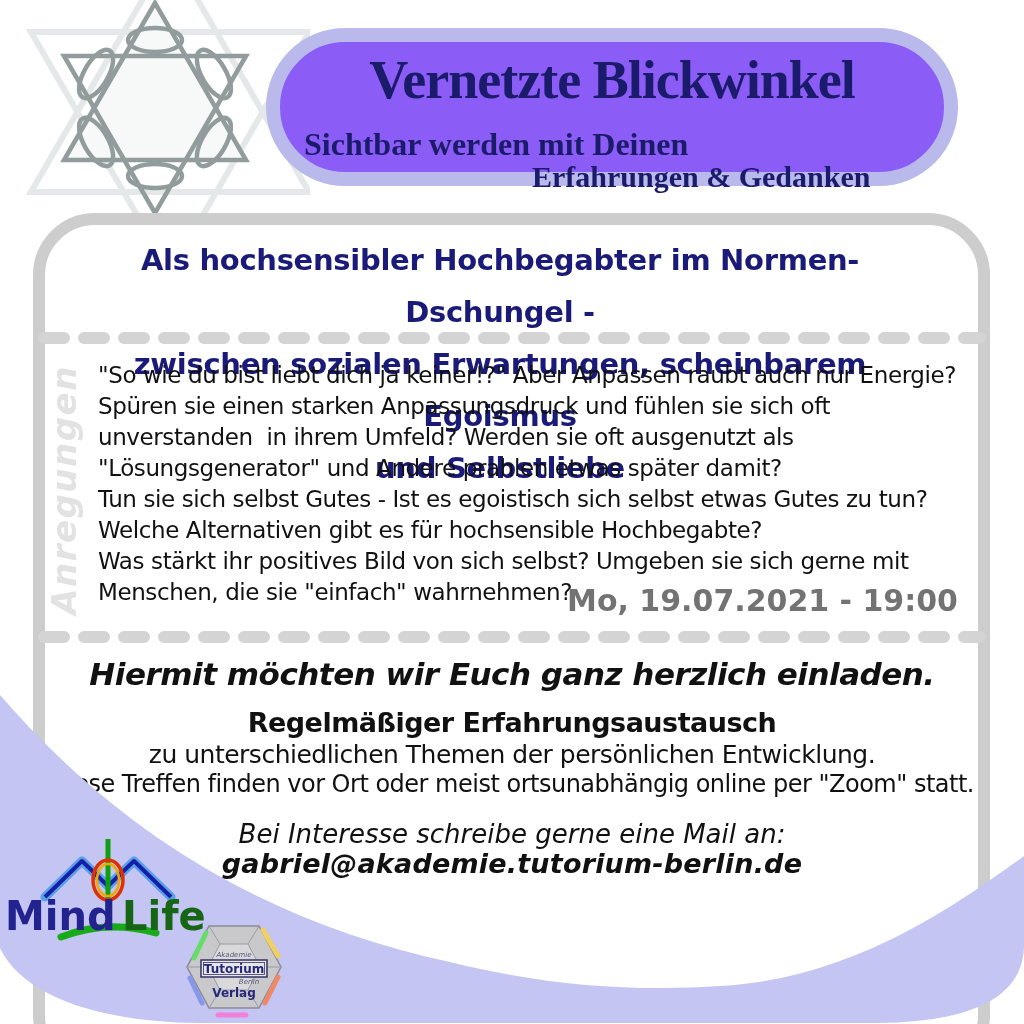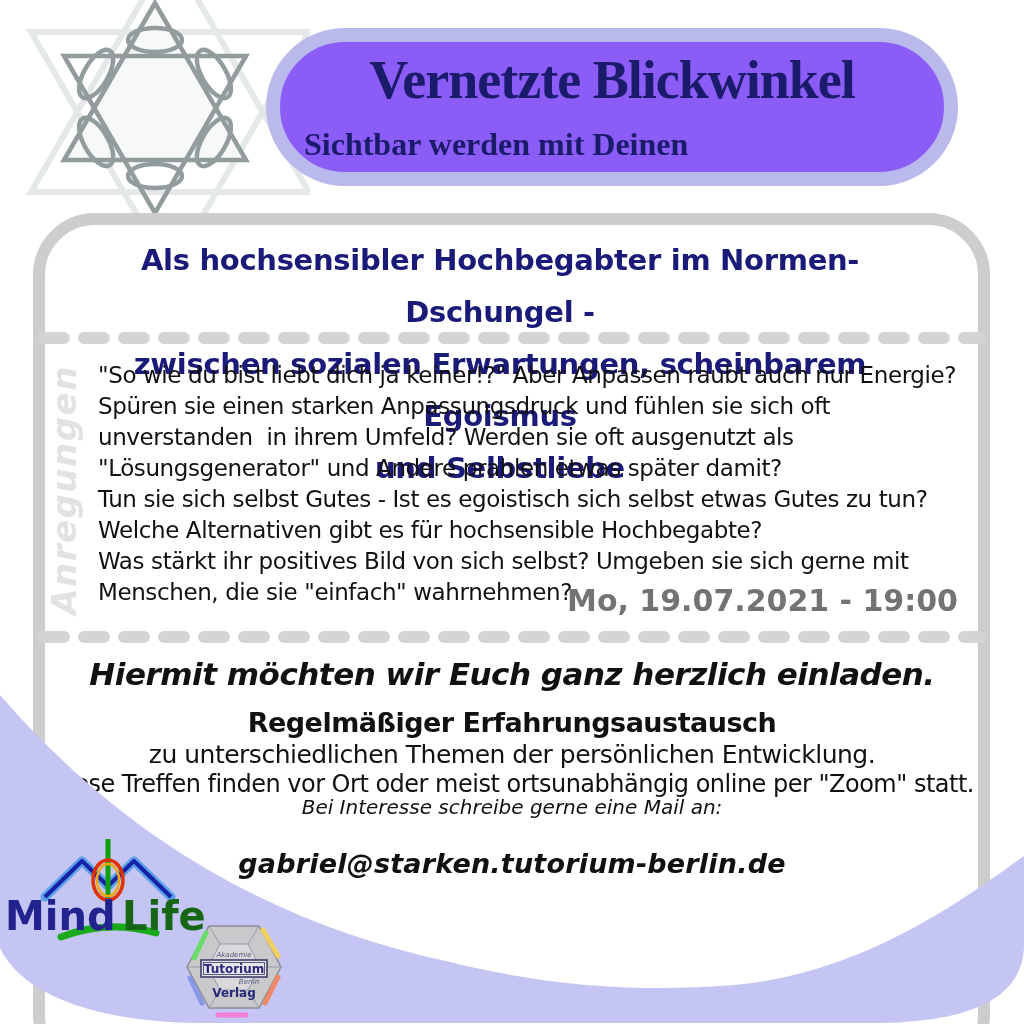--- a/index.html
+++ b/index.html
@@ -31,21 +31,21 @@
         transform:rotate(-90deg);color:#e2e2e2;font-weight:bold;font-style:italic;
         font-size:34px;letter-spacing:1.5px;}
 
   .date-line{right:66px;top:583px;color:#737373;font-weight:bold;font-size:30px;}
 
   .center{left:0;width:1024px;text-align:center;color:#111111;}
   .invite{top:656px;font-size:31px;font-weight:bold;font-style:italic;letter-spacing:-0.5px;}
   .series-title{top:707px;font-size:27px;font-weight:bold;letter-spacing:-0.5px;}
   .series-l1{top:740px;font-size:25px;letter-spacing:-0.5px;}
   .series-l2{top:770px;font-size:24px;letter-spacing:-0.5px;}
-  .contact-prompt{top:795px;font-size:20px;font-style:italic;}
+  .contact-prompt{top:819px;font-size:26px;font-style:italic;}
   .contact-email{top:848px;font-size:27px;font-style:italic;font-weight:bold;letter-spacing:0.2px;}
   .credit{top:896px;font-size:26px;font-style:italic;}
 
   svg text{font-family:"DejaVu Sans",sans-serif;}
 </style>
 </head>
 <body>
 
 <div id="page">
 
@@ -64,20 +64,21 @@
       <ellipse cx="150" cy="40" rx="27" ry="12" transform="rotate(120 150 108)"></ellipse>
       <ellipse cx="150" cy="40" rx="27" ry="12" transform="rotate(180 150 108)"></ellipse>
       <ellipse cx="150" cy="40" rx="27" ry="12" transform="rotate(240 150 108)"></ellipse>
       <ellipse cx="150" cy="40" rx="27" ry="12" transform="rotate(300 150 108)"></ellipse>
     </g>
   </svg>
 
   <div class="abs pill">
     <div class="pill-title">Vernetzte Blickwinkel</div>
     <div class="pill-sub1">Sichtbar werden mit Deinen</div>
+    <div class="pill-sub2">Erfahrungen &amp; Gedanken</div>
   </div>
 
   <div class="abs mainbox"></div>
 
   <div class="abs heading">Als hochsensibler Hochbegabter im Normen-Dschungel -
 zwischen sozialen Erwartungen, scheinbarem Egoismus
 und Selbstliebe</div>
 
   <svg class="abs" style="left:36px;top:331px;" width="952" height="14">
     <line x1="8" y1="7" x2="944" y2="7" stroke="#d4d4d4" stroke-width="12" stroke-linecap="round" stroke-dasharray="20 20"></line>
@@ -98,21 +99,21 @@
 
   <svg class="abs" style="left:36px;top:630px;" width="952" height="14">
     <line x1="8" y1="7" x2="944" y2="7" stroke="#d4d4d4" stroke-width="12" stroke-linecap="round" stroke-dasharray="20 20"></line>
   </svg>
 
   <div class="abs center invite">Hiermit möchten wir Euch ganz herzlich einladen.</div>
   <div class="abs center series-title">Regelmäßiger Erfahrungsaustausch</div>
   <div class="abs center series-l1">zu unterschiedlichen Themen der persönlichen Entwicklung.</div>
   <div class="abs center series-l2">Diese Treffen finden vor Ort oder meist ortsunabhängig online per "Zoom" statt.</div>
   <div class="abs center contact-prompt">Bei Interesse schreibe gerne eine Mail an:</div>
-  <div class="abs center contact-email">gabriel@starken.tutorium-berlin.de</div>
+  <div class="abs center contact-email">gabriel@akademie.tutorium-berlin.de</div>
 
   <svg class="abs" style="left:0;top:0;" width="1024" height="1024" viewBox="0 0 1024 1024">
     <path fill="#c5c5f4" d="M 0,695
       C 130,845 280,925 450,962
       C 555,988 645,992 735,985
       C 855,974 950,910 1024,856
       L 1024,945
       C 1024,997 972,1022 878,1023
       L 198,1023
       C 103,1022 24,998 0,948

